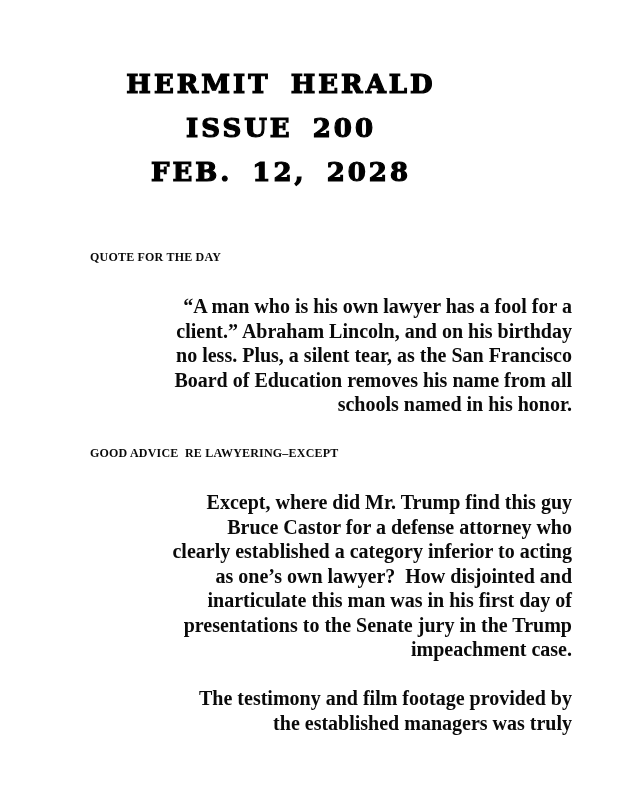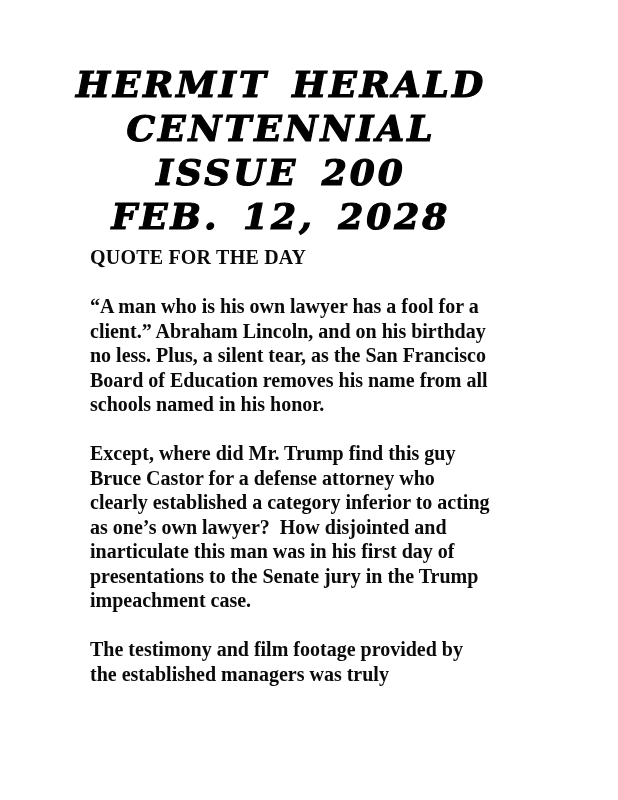--- a/index.html
+++ b/index.html
@@ -19,72 +19,72 @@
   .masthead {
     position: absolute;
     left: 60px;
     top: 62px;
     width: 442px;
     text-align: center;
   }
   .m-line {
     font-family: "DejaVu Serif", serif;
     font-weight: bold;
-    font-size: 36px;
+    font-size: 26px;
     line-height: 44px;
     letter-spacing: 3px;
     word-spacing: 8px;
     color: #000000;
     -webkit-text-stroke: 1.2px #000000;
     white-space: nowrap;
-    font-style: italic;
   }
   .article {
     position: absolute;
     left: 90px;
     top: 245px;
     width: 482px;
     color: #0a0a0a;
     font-weight: bold;
     font-size: 20px;
     line-height: 24.5px;
   }
   .article h2 {
     margin: 0 0 24.5px 0;
-    font-size: 20px;
+    font-size: 12px;
     line-height: 24.5px;
     font-weight: bold;
     letter-spacing: 0.2px;
     white-space: pre-wrap;
   }
   .article p {
     margin: 0 0 24.5px 0;
     white-space: pre-wrap;
+    text-align: right;
   }
 </style>
 </head>
 <body>
 
 <div class="page">
 
   <header class="masthead">
     <div class="m-line">HERMIT HERALD</div>
-    <div class="m-line">CENTENNIAL</div>
     <div class="m-line">ISSUE 200</div>
     <div class="m-line">FEB. 12, 2028</div>
   </header>
 
   <article class="article">
     <h2>QUOTE FOR THE DAY</h2>
     <p>“A man who is his own lawyer has a fool for a
 client.” Abraham Lincoln, and on his birthday
 no less. Plus, a silent tear, as the San Francisco
 Board of Education removes his name from all
 schools named in his honor.</p>
 
+    <h2>GOOD ADVICE  RE LAWYERING–EXCEPT</h2>
     <p>Except, where did Mr. Trump find this guy
 Bruce Castor for a defense attorney who
 clearly established a category inferior to acting
 as one’s own lawyer?  How disjointed and
 inarticulate this man was in his first day of
 presentations to the Senate jury in the Trump
 impeachment case.</p>
 
     <p>The testimony and film footage provided by
 the established managers was truly</p>

